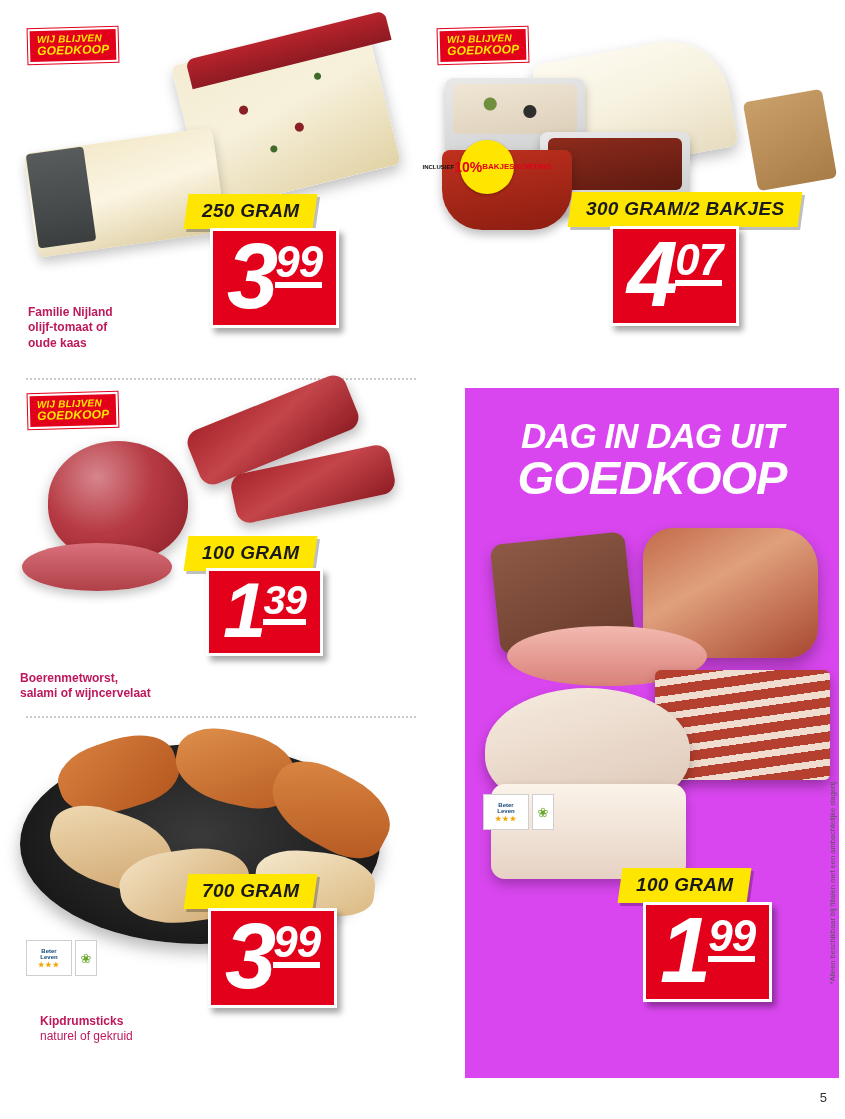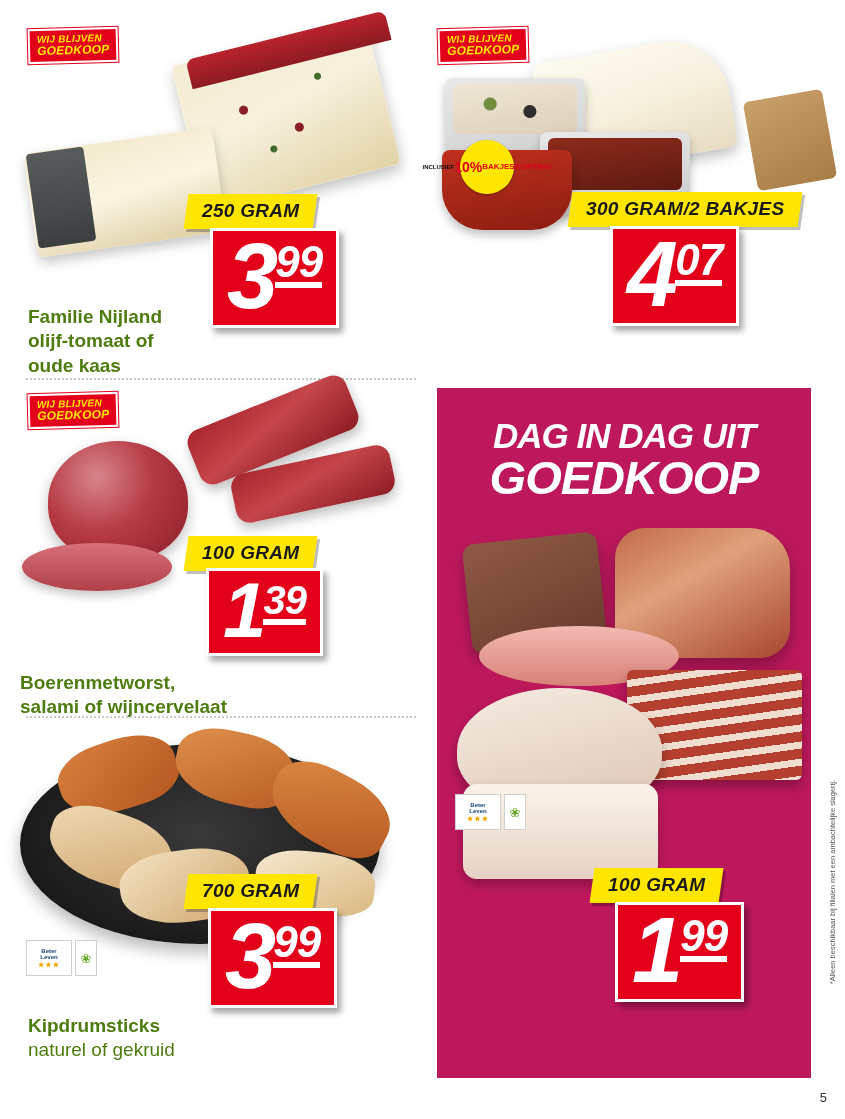--- a/index.html
+++ b/index.html
@@ -62,23 +62,23 @@
   .price-block .euros { font-size:92px; letter-spacing:-3px; }
   .price-block .cents-wrap { display:flex; flex-direction:column; align-items:flex-start; margin-top:6px; }
   .price-block .cents { font-size:44px; letter-spacing:-1px; }
   .price-block .underline { width:100%; height:6px; background:#ffffff; margin-top:2px; }
 
   .price-small .euros { font-size:78px; }
   .price-small .cents { font-size:40px; }
 
   
   .caption {
-    font-size:19px;
+    font-size:12px;
     font-weight:bold;
-    color:#4d7c0f;
+    color:#be185d;
     line-height:1.28;
   }
   .caption .sub { font-weight:normal; }
 
   .desc { font-size:12.5px; color:#1a1a1a; line-height:1.32; }
 
   
   .dots {
     border-top:2px dotted #c9c9c9;
     height:0;
@@ -107,22 +107,23 @@
     background:#ffe600;color:#e2001a;
     display:flex;flex-direction:row;align-items:center;justify-content:center;
     font-weight:bold;font-size:8px;line-height:1.05;text-align:center;
     box-shadow:0 1px 3px rgba(0,0,0,.3);
   }
   .burst .big { font-size:14px; }
   .burst .t { font-size:6px; color:#111; }
 
   
   .panel {
-    background:#be185d;
+    background:#d946ef;
     position:absolute;
+    margin-left:28px;
   }
   .panel-title {
     color:#ffffff;
     font-weight:bold;
     font-style:italic;
     text-align:center;
     letter-spacing:-1px;
   }
   .panel-title .l1 { font-size:35px; display:block; }
   .panel-title .l2 { font-size:47px; display:block; margin-top:-6px; }
@@ -334,21 +335,21 @@
   </div>
 
   <div class="abs price-block" style="left:208px;top:186px;z-index:5;">
     <span class="euros">3</span>
     <span class="cents-wrap">
       <span class="cents">99</span>
       <span class="underline"></span>
     </span>
   </div>
 
-  <div class="abs caption" style="left:28px;top:292px;width:200px;">
+  <div class="abs caption" style="left:40px;top:292px;width:200px;">
     <div>Kipdrumsticks</div>
     <div class="sub">naturel of gekruid</div>
   </div>
 </div>
 
 <div class="panel" style="left:437px;top:388px;width:374px;height:690px;">
 
   <div class="panel-title" style="margin-top:28px;">
     <span class="l1">DAG IN DAG UIT</span>
     <span class="l2">GOEDKOOP</span>

